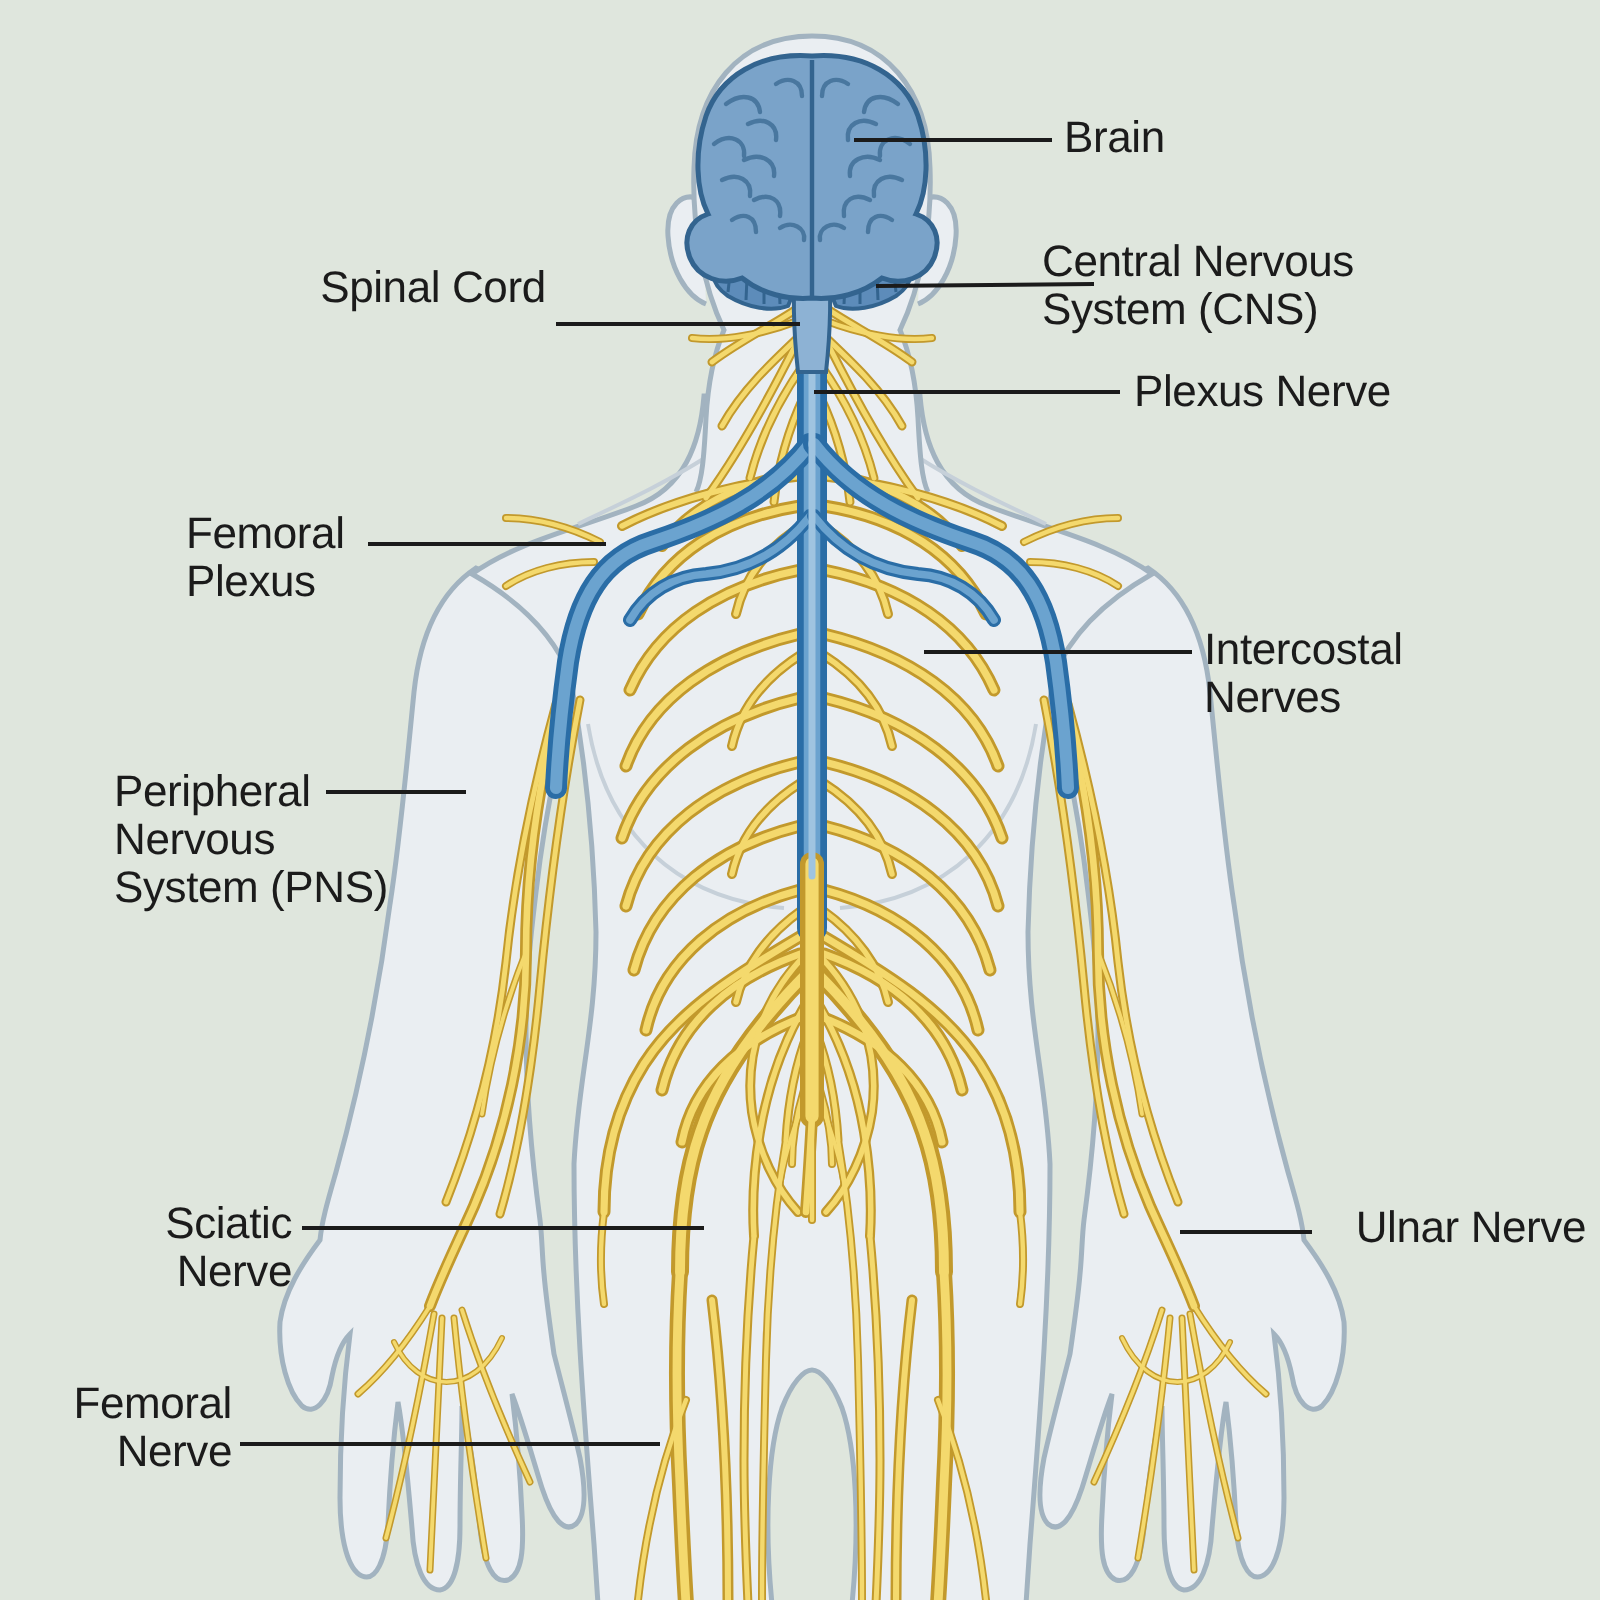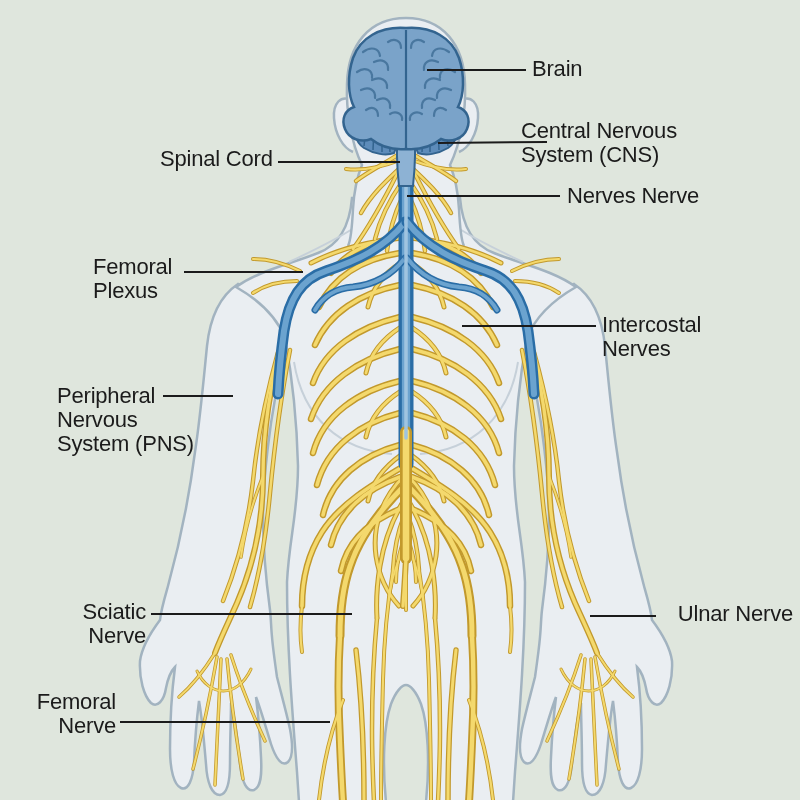--- a/index.html
+++ b/index.html
@@ -401,22 +401,22 @@
         <line x1="163" y1="396" x2="233" y2="396" class="leader"></line>
         <line x1="151" y1="614" x2="352" y2="614" class="leader"></line>
         <line x1="590" y1="616" x2="656" y2="616" class="leader"></line>
         <line x1="120" y1="722" x2="330" y2="722" class="leader"></line>
       </g>
   </svg>
 
   <div class="label" style="left: 532px; top: 57px; width: 130px; text-align: left;">Brain</div>
   <div class="label" style="left: 521px; top: 119px; width: 200px; text-align: left;">Central Nervous
 System (CNS)</div>
-  <div class="label" style="left: 567px; top: 184px; width: 180px; text-align: left;">Nerves Nerve</div>
-  <div class="label" style="left: 160px; top: 147px; width: 113px; text-align: left;">Spinal Cord</div>
+  <div class="label" style="left: 567px; top: 184px; width: 180px; text-align: left;">Plexus Nerve</div>
+  <div class="label" style="left: 160px; top: 132px; width: 113px; text-align: center;">Spinal Cord</div>
   <div class="label" style="left: 93px; top: 255px; width: 110px; text-align: left;">Femoral
 Plexus</div>
   <div class="label" style="left: 57px; top: 384px; width: 160px; text-align: left;">Peripheral
 Nervous
 System (PNS)</div>
   <div class="label" style="left: 602px; top: 313px; width: 150px; text-align: left;">Intercostal
 Nerves</div>
   <div class="label" style="left: 58px; top: 600px; width: 88px; text-align: right;">Sciatic
 Nerve</div>
   <div class="label" style="left: 663px; top: 602px; width: 130px; text-align: right;">Ulnar Nerve</div>

